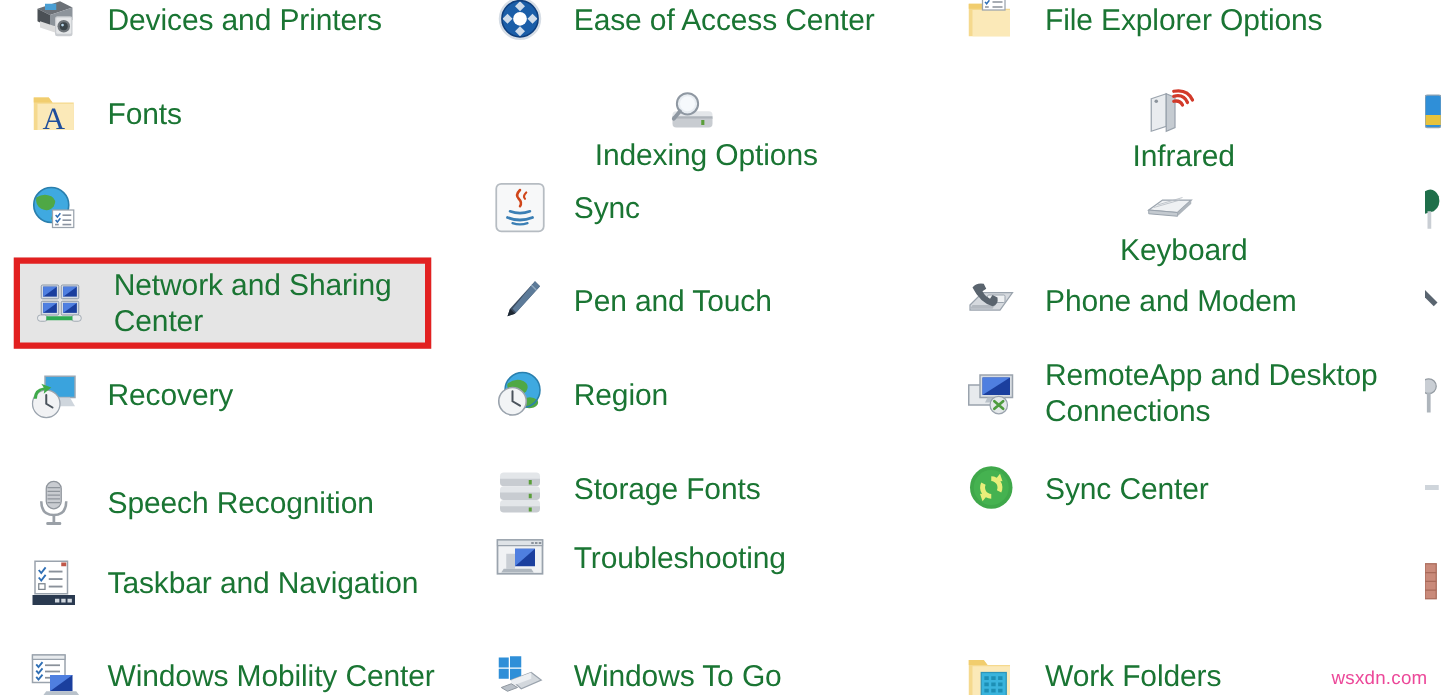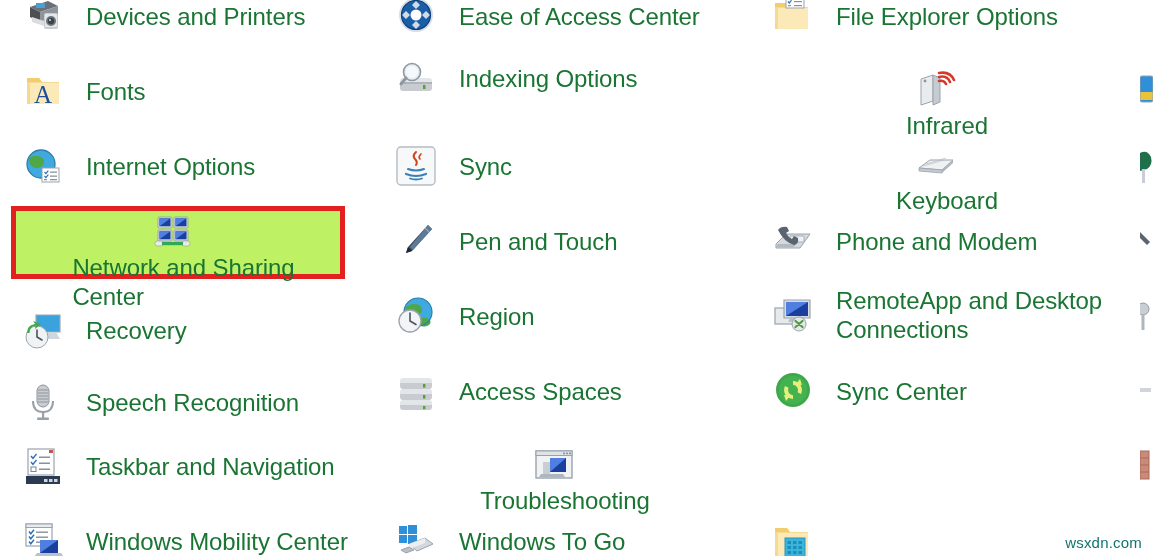--- a/index.html
+++ b/index.html
@@ -45,29 +45,28 @@
     font-size: 24px;
     line-height: 29px;
     font-family: "Liberation Sans", sans-serif;
     letter-spacing: -0.1px;
     white-space: pre-line;
   }
 
   
   .cp-item.highlight {
     border: 5px solid #e22020;
-    background: #bef264;
-    flex-direction: column;
+    background: #e5e5e5;
   }
 
   #watermark {
     position: absolute;
     right: 11px;
     bottom: 5px;
-    color: #0f766e;
+    color: #ec4899;
     font-size: 15px;
     font-family: "Liberation Sans", sans-serif;
     letter-spacing: 0.2px;
   }
 
   .clip-col {
     overflow: hidden;
   }
 </style>
 </head>
@@ -118,21 +117,20 @@
         <g stroke="#2f6fb5" stroke-width="1.2" fill="none">
           <path d="M22.5 27 l1.4 1.6 l2.4 -3"></path>
           <path d="M22.5 31 l1.4 1.6 l2.4 -3"></path>
         </g>
         <rect x="28" y="26.5" width="7" height="1.3" fill="#8a93a0"></rect>
         <rect x="28" y="30.5" width="7" height="1.3" fill="#8a93a0"></rect>
         <rect x="22" y="34" width="3" height="1.3" fill="#8a93a0"></rect>
         <rect x="28" y="34" width="7" height="1.3" fill="#8a93a0"></rect>
       </svg>
     </span>
-    <span class="cp-label">Internet Options</span>
   </div>
 
   <div class="cp-item highlight" style="left:11px; top:206px; width:334px; height:73px; padding-left:11px;">
     <span class="cp-icon">
       <svg viewBox="0 0 42 42">
         <g>
           <rect x="6" y="6" width="14" height="11" rx="1" fill="#d5dce5" stroke="#8d98a6" stroke-width="0.8"></rect>
           <rect x="7.5" y="7.3" width="11" height="8" fill="#1b3f9e"></rect>
           <path d="M7.5 7.3 h11 l-11 8 z" fill="#4f7fe0"></path>
           <rect x="22" y="6" width="14" height="11" rx="1" fill="#d5dce5" stroke="#8d98a6" stroke-width="0.8"></rect>
@@ -147,21 +145,21 @@
           <rect x="3" y="30" width="8" height="5" rx="2.3" fill="#e8eaec" stroke="#9aa3ad" stroke-width="0.7"></rect>
           <rect x="30" y="30" width="8" height="5" rx="2.3" fill="#e8eaec" stroke="#9aa3ad" stroke-width="0.7"></rect>
           <rect x="10" y="31" width="21" height="3.2" fill="#2faa52"></rect>
         </g>
       </svg>
     </span>
     <span class="cp-label">Network and Sharing
 Center</span>
   </div>
 
-  <div class="cp-item" style="left:22px; top:308px; width:330px; height:44px;">
+  <div class="cp-item" style="left:22px; top:294px; width:330px; height:44px;">
     <span class="cp-icon">
       <svg viewBox="0 0 42 42">
         <path d="M14 6 h24 v17 h-24 z" fill="#3aa3dd"></path>
         <path d="M14 6 h24 v17 h-24 z" fill="none" stroke="#9aa8b5" stroke-width="1.2"></path>
         <path d="M14 23 l-4 7 h28 l-4 -7 z" fill="#cfd6dd"></path>
         <circle cx="15" cy="28" r="11" fill="#f1f2f4" stroke="#9aa3ad" stroke-width="1"></circle>
         <path d="M15 21 v7 l5 3" stroke="#4a535c" stroke-width="1.6" fill="none" stroke-linecap="round"></path>
         <path d="M5 24 q0 -8 8 -9 l-2 -3 l8 3 l-6 5 l0.5 -3.2 q-6 1 -6 7.2z" fill="#3faa4a"></path>
       </svg>
     </span>
@@ -241,21 +239,21 @@
           <path d="M35 20 l-4 4 l-4 -4 l4 -4 z"></path>
           <path d="M21 34 l-4 -4 l4 -4 l4 4 z"></path>
           <path d="M7 20 l4 -4 l4 4 l-4 4 z"></path>
         </g>
         <circle cx="21" cy="20" r="14.5" fill="none" stroke="#0f3f7d" stroke-width="1.2"></circle>
       </svg>
     </span>
     <span class="cp-label">Ease of Access Center</span>
   </div>
 
-  <div class="cp-item" style="left:395px; top:56px; width:340px; height:44px;">
+  <div class="cp-item" style="left:395px; top:68px; width:340px; height:44px;flex-direction:column;">
     <span class="cp-icon">
       <svg viewBox="0 0 42 42">
         <path d="M5 26 h32 v5 q0 3 -3 3 h-26 q-3 0 -3 -3z" fill="#c8ccd1"></path>
         <path d="M5 24 q0 -3 3 -3 h26 q3 0 3 3 v3 h-32z" fill="#e3e6e9"></path>
         <rect x="5" y="25" width="32" height="2" fill="#aeb4ba"></rect>
         <rect x="28" y="28" width="2.5" height="4" fill="#5a9e3a"></rect>
         <circle cx="17" cy="15" r="8.5" fill="#e8edf2" stroke="#8f98a2" stroke-width="1.6"></circle>
         <circle cx="17" cy="15" r="6" fill="#f6f9fc"></circle>
         <path d="M11 21 l-5 6" stroke="#8f98a2" stroke-width="3" stroke-linecap="round"></path>
       </svg>
@@ -312,24 +310,24 @@
           <rect x="28" y="14" width="2.4" height="3.6" fill="#5a9e3a"></rect>
           <path d="M5 22 q0 -3 3 -3 h26 q3 0 3 3 v3 h-32z" fill="#e3e6e9"></path>
           <path d="M5 24 h32 v3 q0 3 -3 3 h-26 q-3 0 -3 -3z" fill="#c8ccd1"></path>
           <rect x="28" y="25" width="2.4" height="3.6" fill="#5a9e3a"></rect>
           <path d="M5 33 q0 -3 3 -3 h26 q3 0 3 3 v3 h-32z" fill="#e3e6e9"></path>
           <path d="M5 35 h32 v2 q0 3 -3 3 h-26 q-3 0 -3 -3z" fill="#c8ccd1"></path>
           <rect x="28" y="36" width="2.4" height="3.2" fill="#5a9e3a"></rect>
         </g>
       </svg>
     </span>
-    <span class="cp-label">Access Spaces</span>
-  </div>
-
-  <div class="cp-item" style="left:395px; top:444px; width:340px; height:44px;flex-direction:column;">
+    <span class="cp-label">Storage Fonts</span>
+  </div>
+
+  <div class="cp-item" style="left:395px; top:424px; width:340px; height:44px;">
     <span class="cp-icon">
       <svg viewBox="0 0 42 42">
         <rect x="3" y="7" width="36" height="27" fill="#f0f2f4" stroke="#9aa3ad" stroke-width="1.4"></rect>
         <rect x="3" y="7" width="36" height="4.5" fill="#dfe3e7" stroke="#9aa3ad" stroke-width="1"></rect>
         <g fill="#8b939c">
             <rect x="30" y="8.6" width="2" height="1.6"></rect>
             <rect x="33" y="8.6" width="2" height="1.6"></rect>
             <rect x="36" y="8.6" width="2" height="1.6"></rect>
           </g>
         <path d="M17 14 h16 v14 h-16 z" fill="#1b3f9e"></path>
@@ -465,20 +463,21 @@
           <rect x="26.5" y="21" width="3.5" height="3"></rect>
           <rect x="15.5" y="26" width="3.5" height="3"></rect>
           <rect x="21" y="26" width="3.5" height="3"></rect>
           <rect x="26.5" y="26" width="3.5" height="3"></rect>
           <rect x="15.5" y="31" width="3.5" height="3"></rect>
           <rect x="21" y="31" width="3.5" height="3"></rect>
           <rect x="26.5" y="31" width="3.5" height="3"></rect>
         </g>
       </svg>
     </span>
+    <span class="cp-label">Work Folders</span>
   </div>
 
   <div class="clip-col" style="position:absolute; left:1140px; top:0; width:13px; height:556px;">
 
     <div class="cp-item" style="left:0px; top:69px; width:42px; height:44px;">
       <span class="cp-icon">
         <svg viewBox="0 0 42 42">
           <rect x="0" y="6" width="13" height="26" rx="2" fill="#2f8fd8"></rect>
           <rect x="0" y="22" width="13" height="8" fill="#e8c33c"></rect>
           <rect x="0" y="6" width="13" height="26" rx="2" fill="none" stroke="#8fa3b3" stroke-width="1"></rect>

